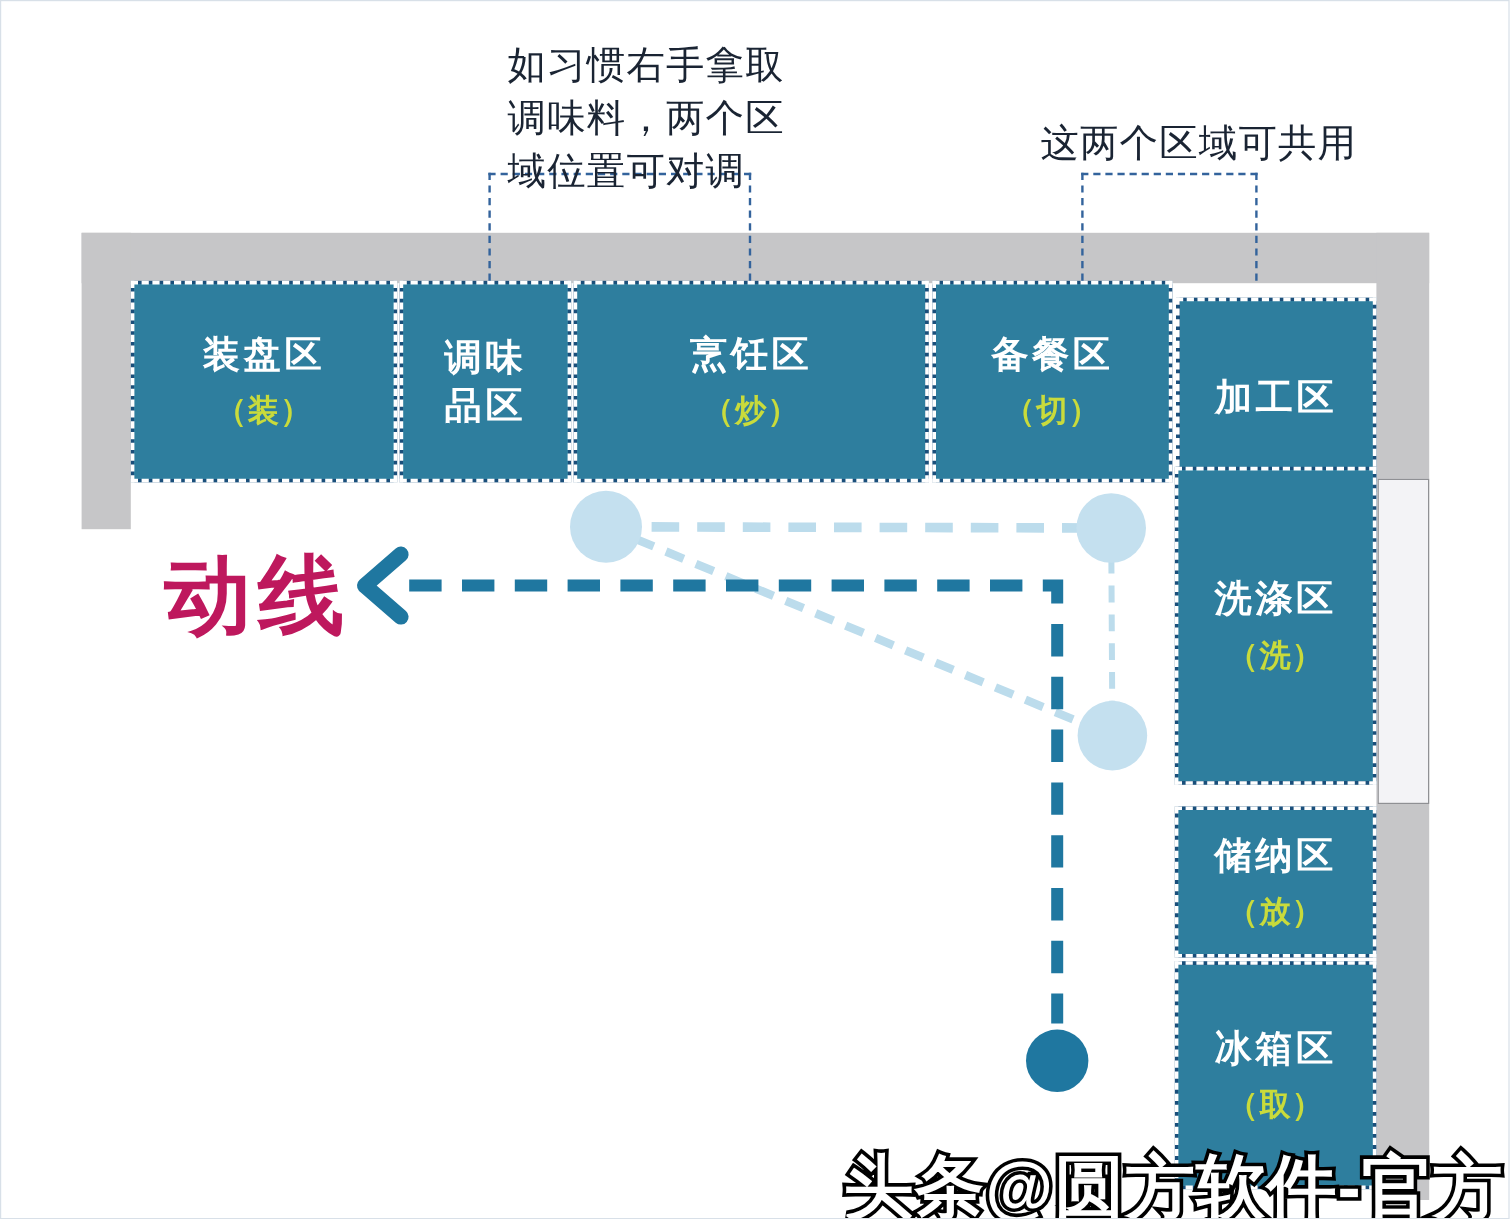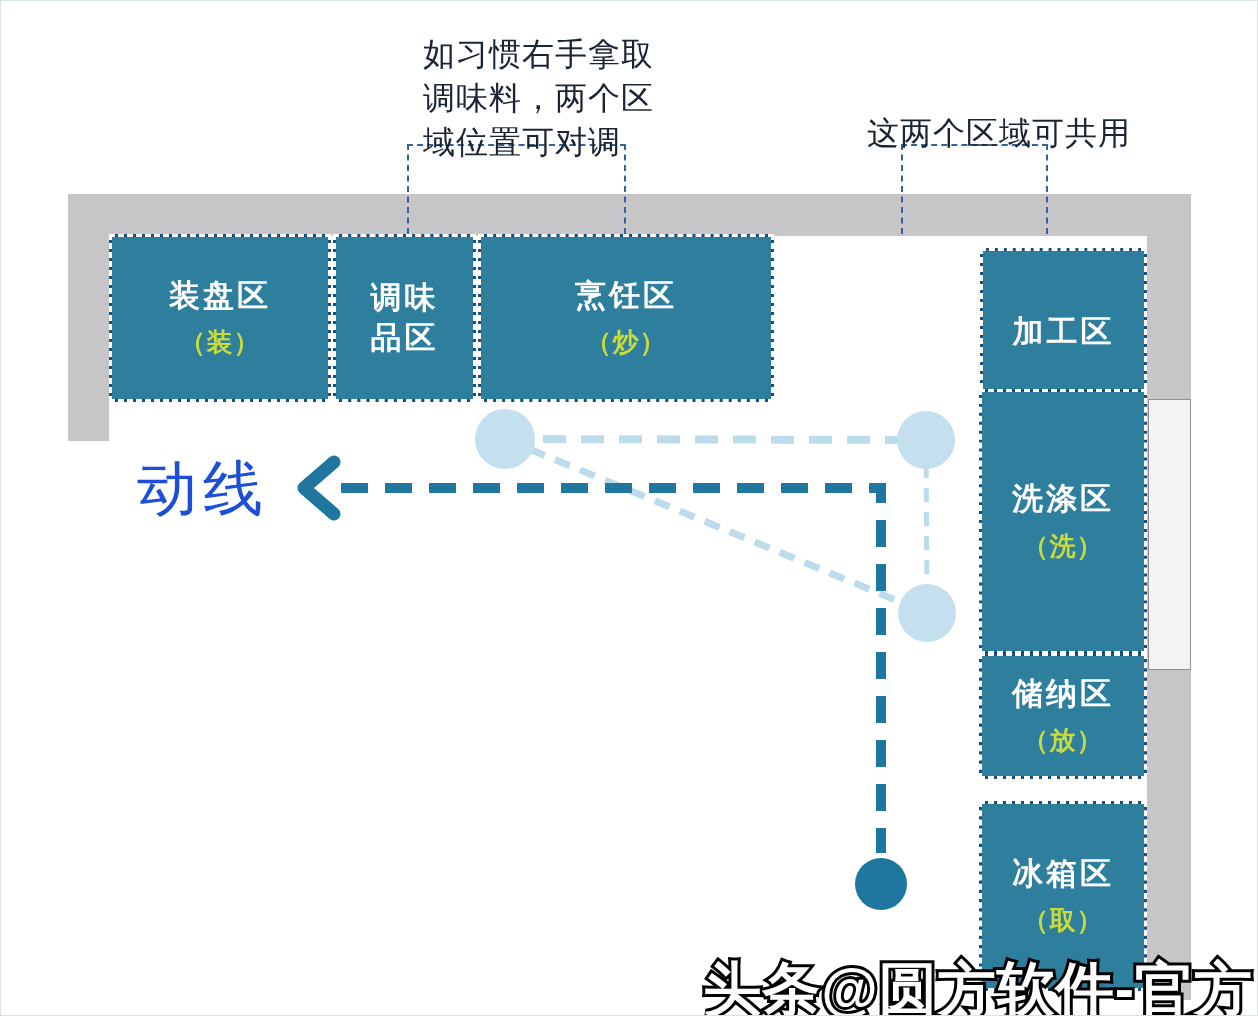--- a/index.html
+++ b/index.html
@@ -29,38 +29,38 @@
     text-align:center; line-height:1.3; white-space:pre-line;
   }
   .zone-tag { color:#c9db3b; font-size:26px; font-weight:bold; margin-top:9px; letter-spacing:1px; }
   .zone-tag:empty { display:none; }
   .z-plating    { left:108px; top:233px; width:222px; height:168px; }
   .z-seasoning  { left:332px; top:233px; width:143px; height:168px;font-family:Liberation Serif, serif; }
   .z-cooking    { left:477px; top:233px; width:296px; height:168px; }
   .z-prep       { left:776px; top:233px; width:200px; height:168px; }
   .z-processing { left:979px; top:247px; width:167px; height:168px; }
   .z-washing    { left:978px; top:388px; width:168px; height:265px; }
-  .z-storage    { left:978px; top:652px; width:168px; height:126px;font-family:Liberation Serif, serif; }
+  .z-storage    { left:978px; top:671px; width:168px; height:126px;font-family:Liberation Serif, serif; }
   .z-fridge     { left:978px; top:800px; width:168px; height:190px; }
   
   .ann-box {
     position:absolute; border:2px dashed #33639c; border-bottom:none; z-index:4;
   }
   .ann-box-1 { left:406px; top:143px; width:219px; height:90px; }
   .ann-box-2 { left:900px; top:143px; width:147px; height:90px; }
   .ann-text {
     position:absolute; color:#1a2433; font-size:32px; line-height:1.38;
     white-space:pre-line; z-index:6; letter-spacing:1px;
   }
   .ann-text-1 { left:422px; top:31px; }
-  .ann-text-2 { left:866px; top:110px; }
+  .ann-text-2 { left:866px; top:96px; }
   
   .flow-label {
-    position:absolute; left:136px; top:448px; font-size:60px; font-weight:400;
-    color:#1d4ed8; letter-spacing:6px; z-index:6;
+    position:absolute; left:136px; top:448px; font-size:72px; font-weight:700;
+    color:#be185d; letter-spacing:6px; z-index:6;
   }
   
   .overlay { position:absolute; left:0; top:0; z-index:5; pointer-events:none; }
   
   .watermark {
     position:absolute; right:4px; top:950px; z-index:7;
     font-size:58px; font-weight:bold; letter-spacing:1px;
     color:#ffffff; -webkit-text-stroke:6px #000000; paint-order:stroke fill;
   }
 </style>
@@ -84,20 +84,26 @@
     <div class="zone-inner">
       <div class="zone-name">调味
 品区</div>
 
     </div>
   </div>
   <div class="zone z-cooking">
     <div class="zone-inner">
       <div class="zone-name">烹饪区</div>
       <div class="zone-tag">（炒）</div>
+    </div>
+  </div>
+  <div class="zone z-prep">
+    <div class="zone-inner">
+      <div class="zone-name">备餐区</div>
+      <div class="zone-tag">（切）</div>
     </div>
   </div>
   <div class="zone z-processing">
     <div class="zone-inner">
       <div class="zone-name">加工区</div>
 
     </div>
   </div>
   <div class="zone z-washing">
     <div class="zone-inner">

